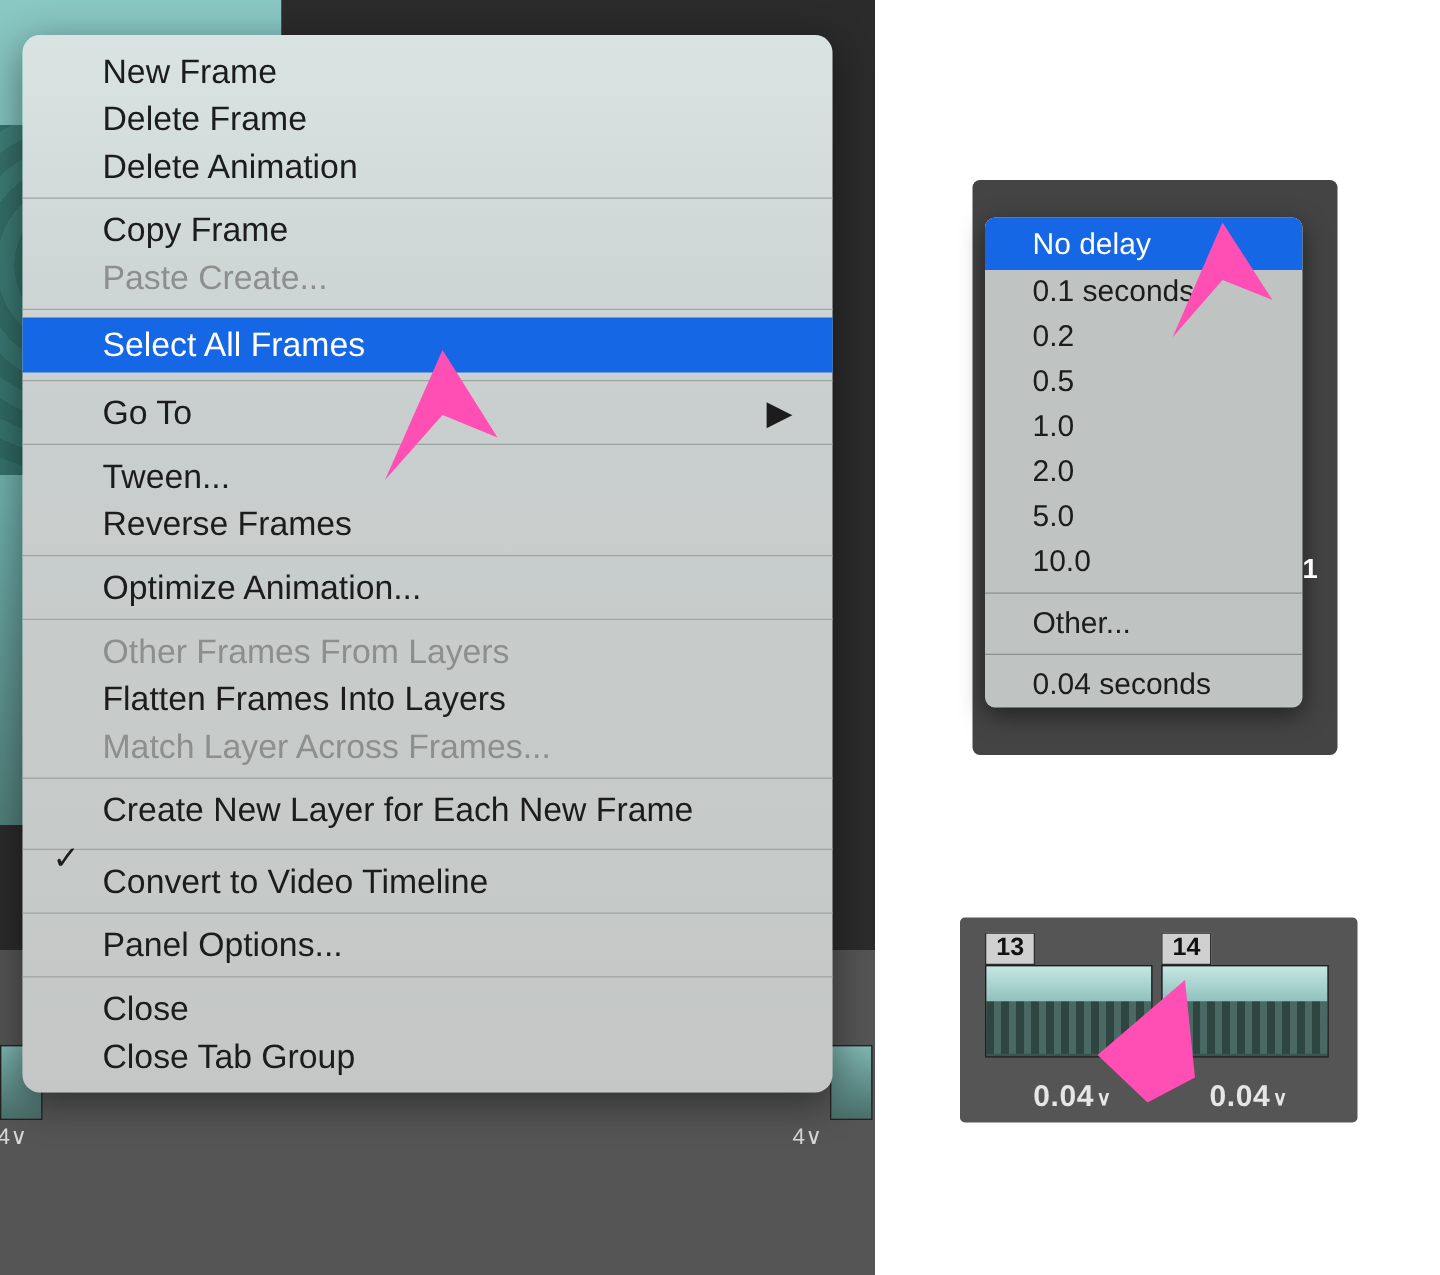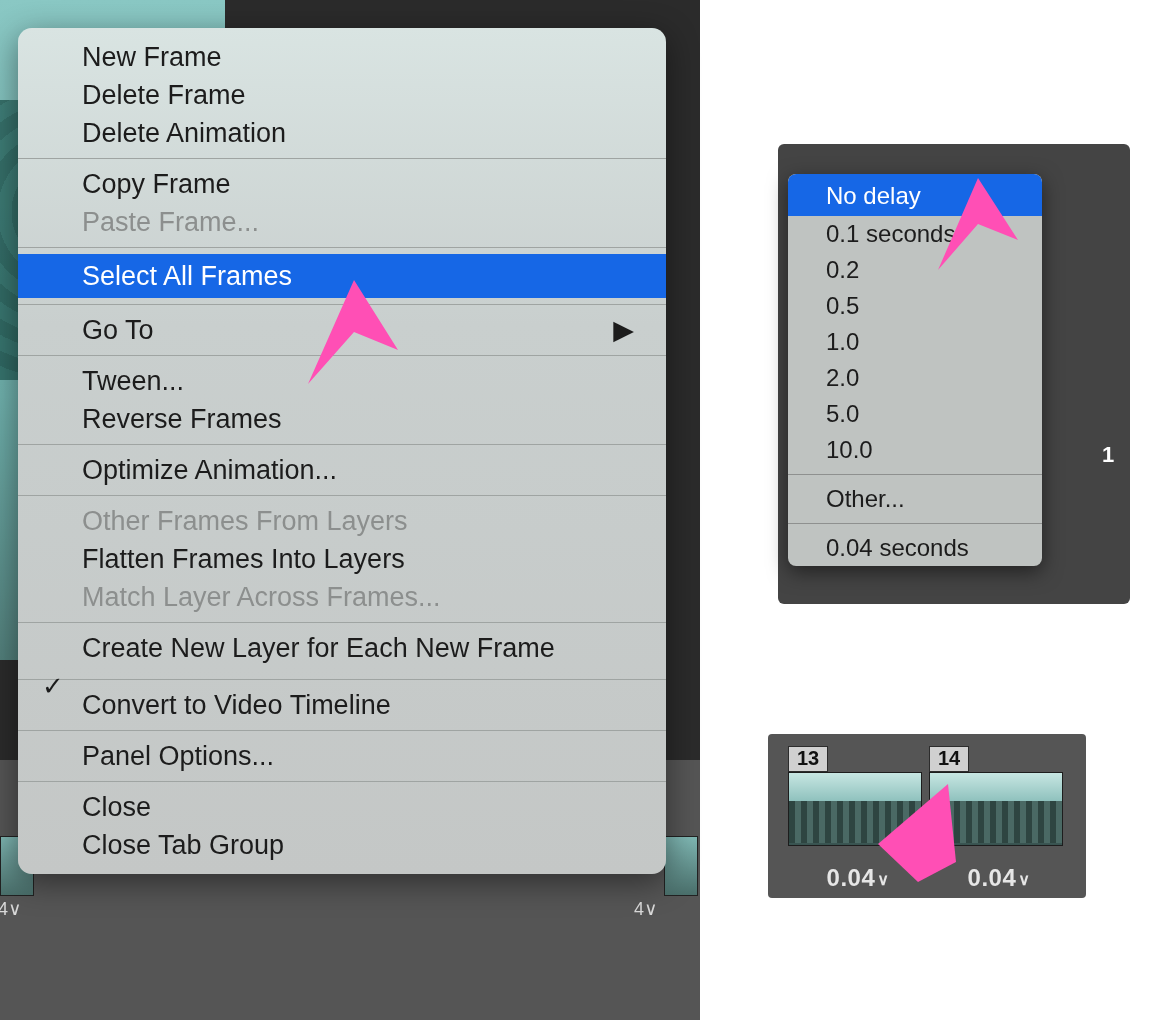--- a/index.html
+++ b/index.html
@@ -135,21 +135,21 @@
   height: 0;
   pointer-events: none;
 }
 .pink-cursor svg { display: block; }
 
 
 .right-delay {
   position: absolute;
   left: 778px;
   top: 144px;
-  width: 352px;
+  width: 292px;
   height: 460px;
   background: #444444;
   border-radius: 6px;
   padding: 16px 10px 10px 10px;
 }
 .delay-menu {
   width: 254px;
   margin-top: 14px;
   background: #bfc3c1;
   border-radius: 8px;
@@ -263,21 +263,21 @@
   <div class="ts-label ts-label-left">4∨</div>
   <div class="ts-label ts-label-right">4∨</div>
 </div>
 
 <div class="menu-main">
   <div class="item">New Frame</div>
   <div class="item">Delete Frame</div>
   <div class="item">Delete Animation</div>
   <div class="sep"></div>
   <div class="item">Copy Frame</div>
-  <div class="item disabled">Paste Frame...</div>
+  <div class="item disabled">Paste Create...</div>
   <div class="sep"></div>
   <div class="item selected">Select All Frames</div>
   <div class="sep"></div>
   <div class="item">
     <span>Go To</span>
     <span class="submenu-arrow">▶</span>
   </div>
   <div class="sep"></div>
   <div class="item">Tween...</div>
   <div class="item">Reverse Frames</div>

